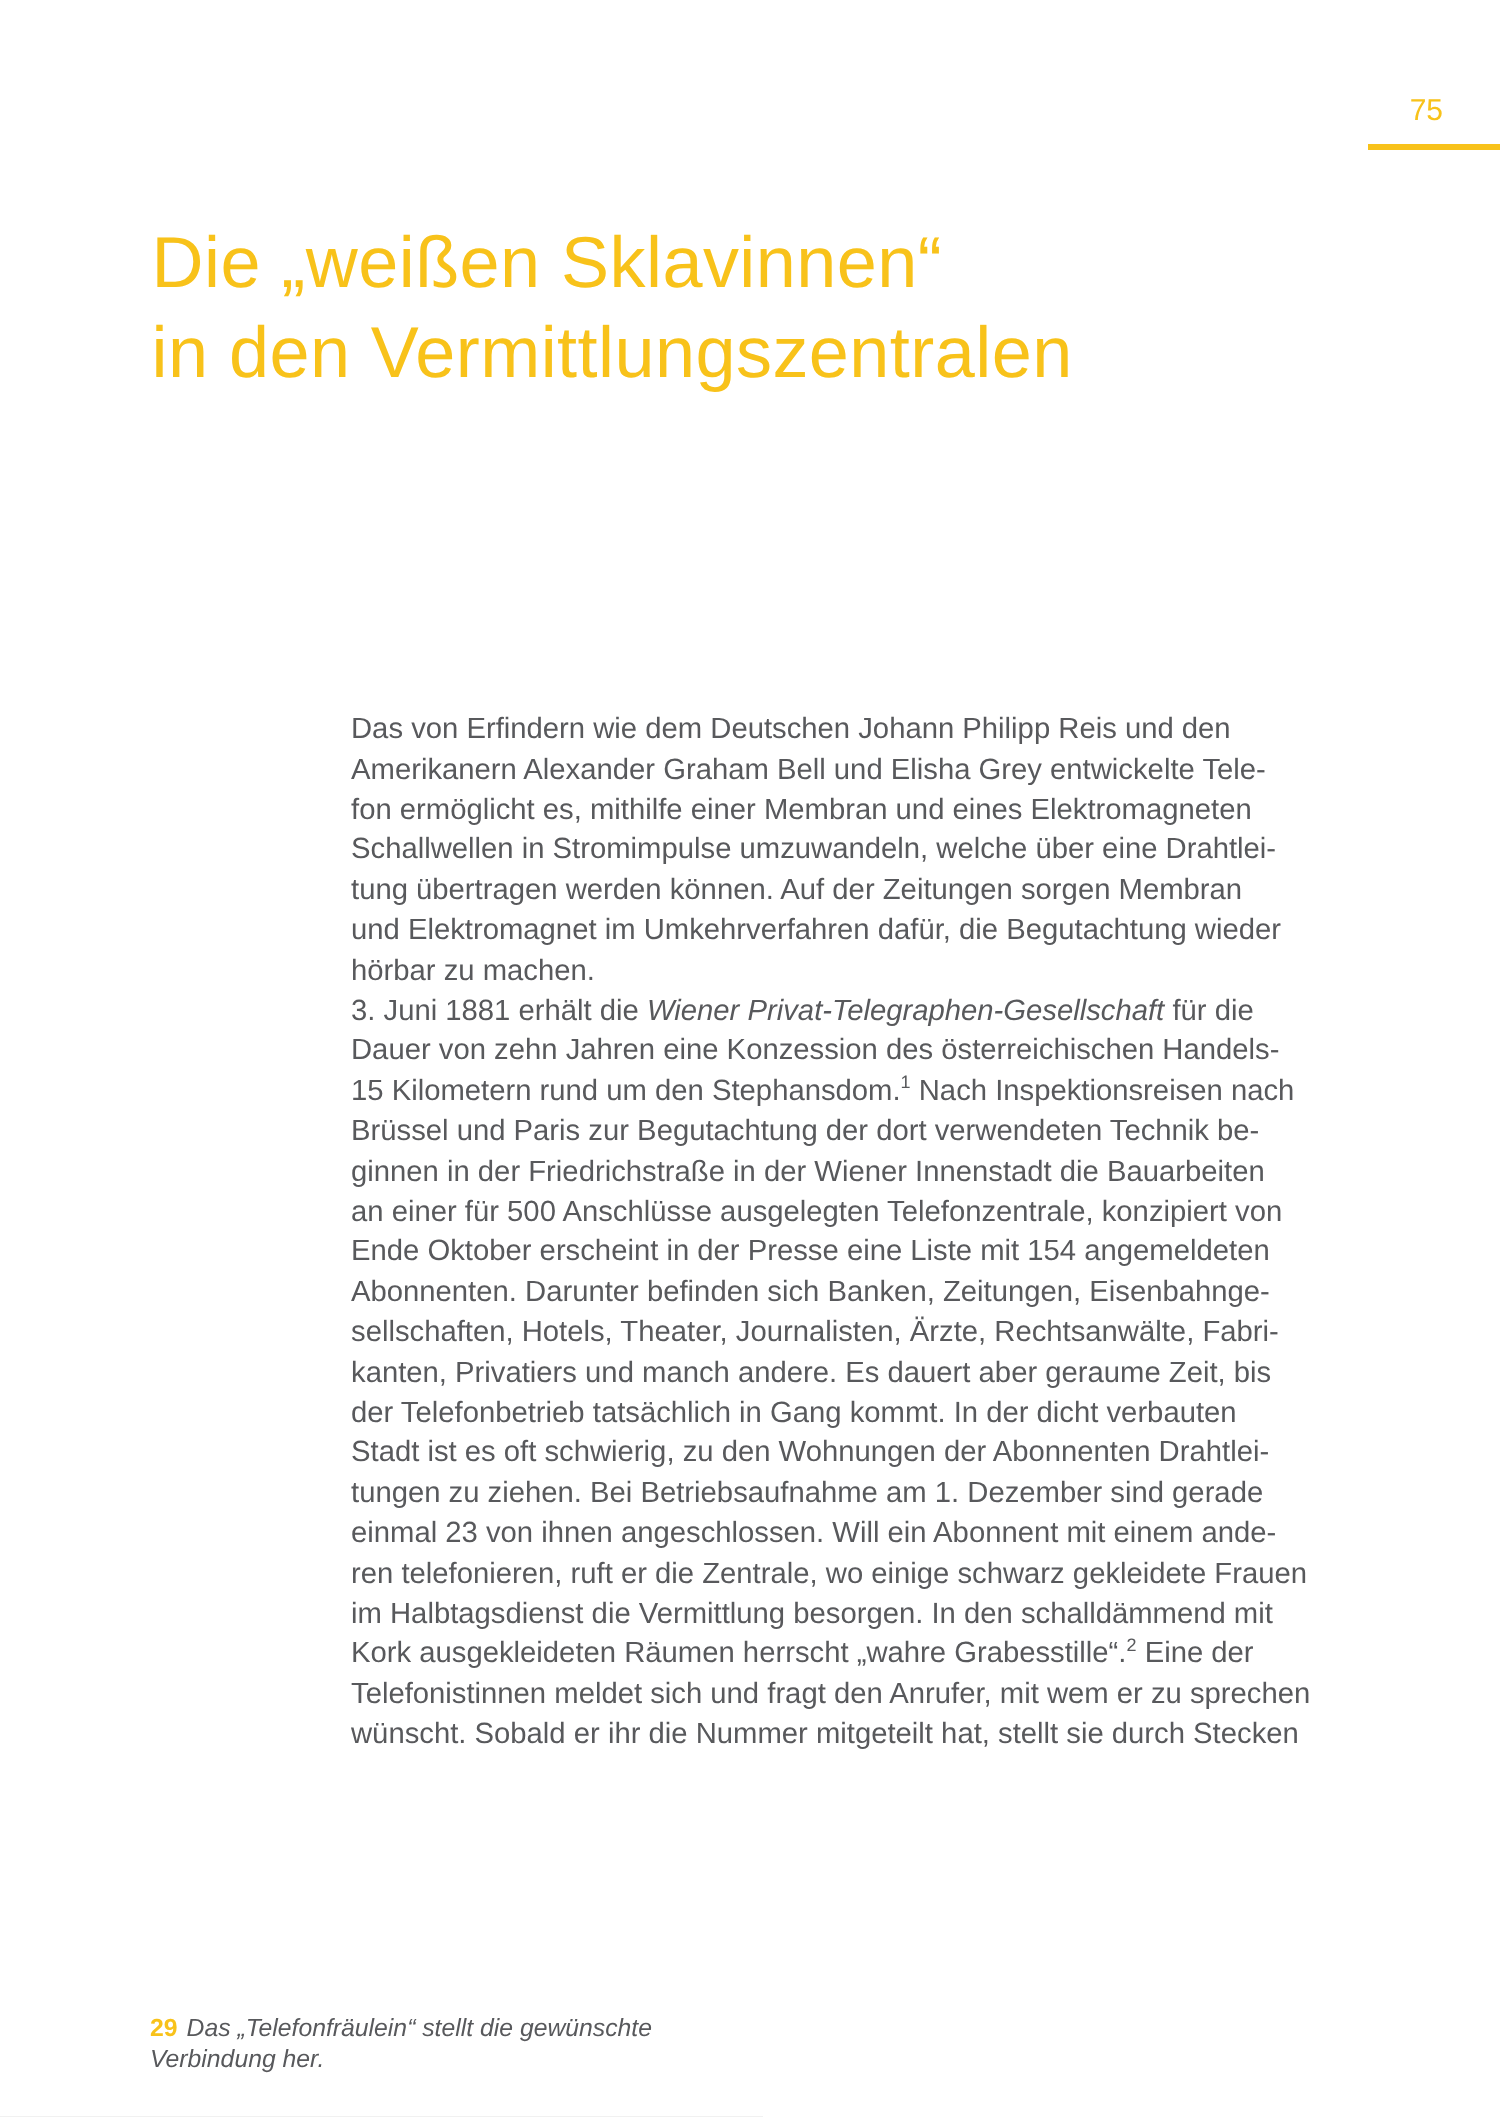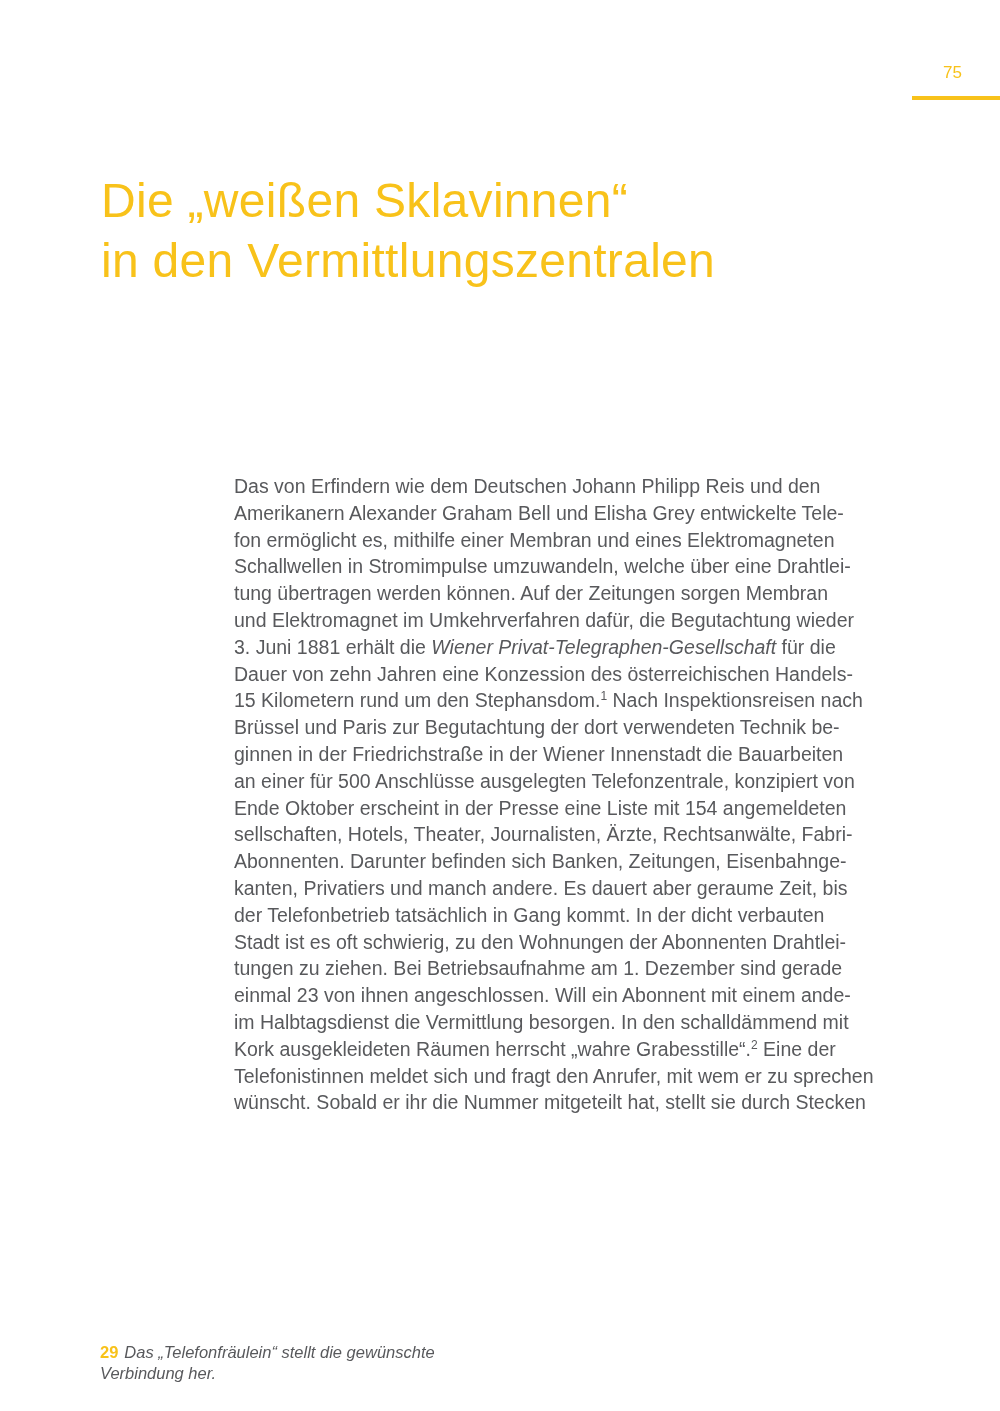--- a/index.html
+++ b/index.html
@@ -14,35 +14,35 @@
     height: 1411px;
     margin: 0 auto;
     background: var(--bg);
     font-family: "Liberation Sans", sans-serif;
     overflow: hidden;
   }
   .pageno {
     position: absolute;
     top: 63px;
     right: 38px;
-    font-size: 17px;
+    font-size: 20px;
     color: var(--accent);
   }
   .rule {
     position: absolute;
     top: 96px;
     left: 912px;
     right: 0;
     height: 4px;
     background: var(--accent);
   }
   .heading {
     position: absolute;
     left: 101px;
-    top: 171px;
+    top: 146px;
     margin: 0;
     font-size: 48px;
     line-height: 60px;
     font-weight: normal;
     letter-spacing: 0.3px;
     color: var(--accent);
     white-space: nowrap;
   }
   .body-text {
     position: absolute;
@@ -91,34 +91,36 @@
     <div>in den Vermittlungszentralen</div>
   </h1>
 
   <div class="body-text">
       <div class="line"><span>Das von Erfindern wie dem Deutschen Johann Philipp Reis und den</span></div>
       <div class="line"><span>Amerikanern Alexander Graham Bell und Elisha Grey entwickelte Tele-</span></div>
       <div class="line"><span>fon ermöglicht es, mithilfe einer Membran und eines Elektromagneten</span></div>
       <div class="line"><span>Schallwellen in Stromimpulse umzuwandeln, welche über eine Drahtlei-</span></div>
       <div class="line"><span>tung übertragen werden können. Auf der Zeitungen sorgen Membran</span></div>
       <div class="line"><span>und Elektromagnet im Umkehrverfahren dafür, die Begutachtung wieder</span></div>
+      <div class="line"><span>hörbar zu machen.</span></div>
       <div class="line"><span>3. Juni 1881 erhält die </span><em>Wiener Privat-Telegraphen-Gesellschaft</em><span> für die</span></div>
       <div class="line"><span>Dauer von zehn Jahren eine Konzession des österreichischen Handels-</span></div>
       <div class="line"><span>15 Kilometern rund um den Stephansdom.</span><sup>1</sup><span> Nach Inspektionsreisen nach</span></div>
       <div class="line"><span>Brüssel und Paris zur Begutachtung der dort verwendeten Technik be-</span></div>
       <div class="line"><span>ginnen in der Friedrichstraße in der Wiener Innenstadt die Bauarbeiten</span></div>
       <div class="line"><span>an einer für 500 Anschlüsse ausgelegten Telefonzentrale, konzipiert von</span></div>
       <div class="line"><span>Ende Oktober erscheint in der Presse eine Liste mit 154 angemeldeten</span></div>
+      <div class="line"><span>Abonnenten. Darunter befinden sich Banken, Zeitungen, Eisenbahnge-</span></div>
       <div class="line"><span>sellschaften, Hotels, Theater, Journalisten, Ärzte, Rechtsanwälte, Fabri-</span></div>
-      <div class="line"><span>Abonnenten. Darunter befinden sich Banken, Zeitungen, Eisenbahnge-</span></div>
       <div class="line"><span>kanten, Privatiers und manch andere. Es dauert aber geraume Zeit, bis</span></div>
       <div class="line"><span>der Telefonbetrieb tatsächlich in Gang kommt. In der dicht verbauten</span></div>
       <div class="line"><span>Stadt ist es oft schwierig, zu den Wohnungen der Abonnenten Drahtlei-</span></div>
       <div class="line"><span>tungen zu ziehen. Bei Betriebsaufnahme am 1. Dezember sind gerade</span></div>
       <div class="line"><span>einmal 23 von ihnen angeschlossen. Will ein Abonnent mit einem ande-</span></div>
+      <div class="line"><span>ren telefonieren, ruft er die Zentrale, wo einige schwarz gekleidete Frauen</span></div>
       <div class="line"><span>im Halbtagsdienst die Vermittlung besorgen. In den schalldämmend mit</span></div>
       <div class="line"><span>Kork ausgekleideten Räumen herrscht „wahre Grabesstille“.</span><sup>2</sup><span> Eine der</span></div>
       <div class="line"><span>Telefonistinnen meldet sich und fragt den Anrufer, mit wem er zu sprechen</span></div>
       <div class="line"><span>wünscht. Sobald er ihr die Nummer mitgeteilt hat, stellt sie durch Stecken</span></div>
     </div>
 
   <div class="caption">
     <span class="num">29</span><span>Das „Telefonfräulein“ stellt die gewünschte Verbindung her.</span>
   </div>
 

